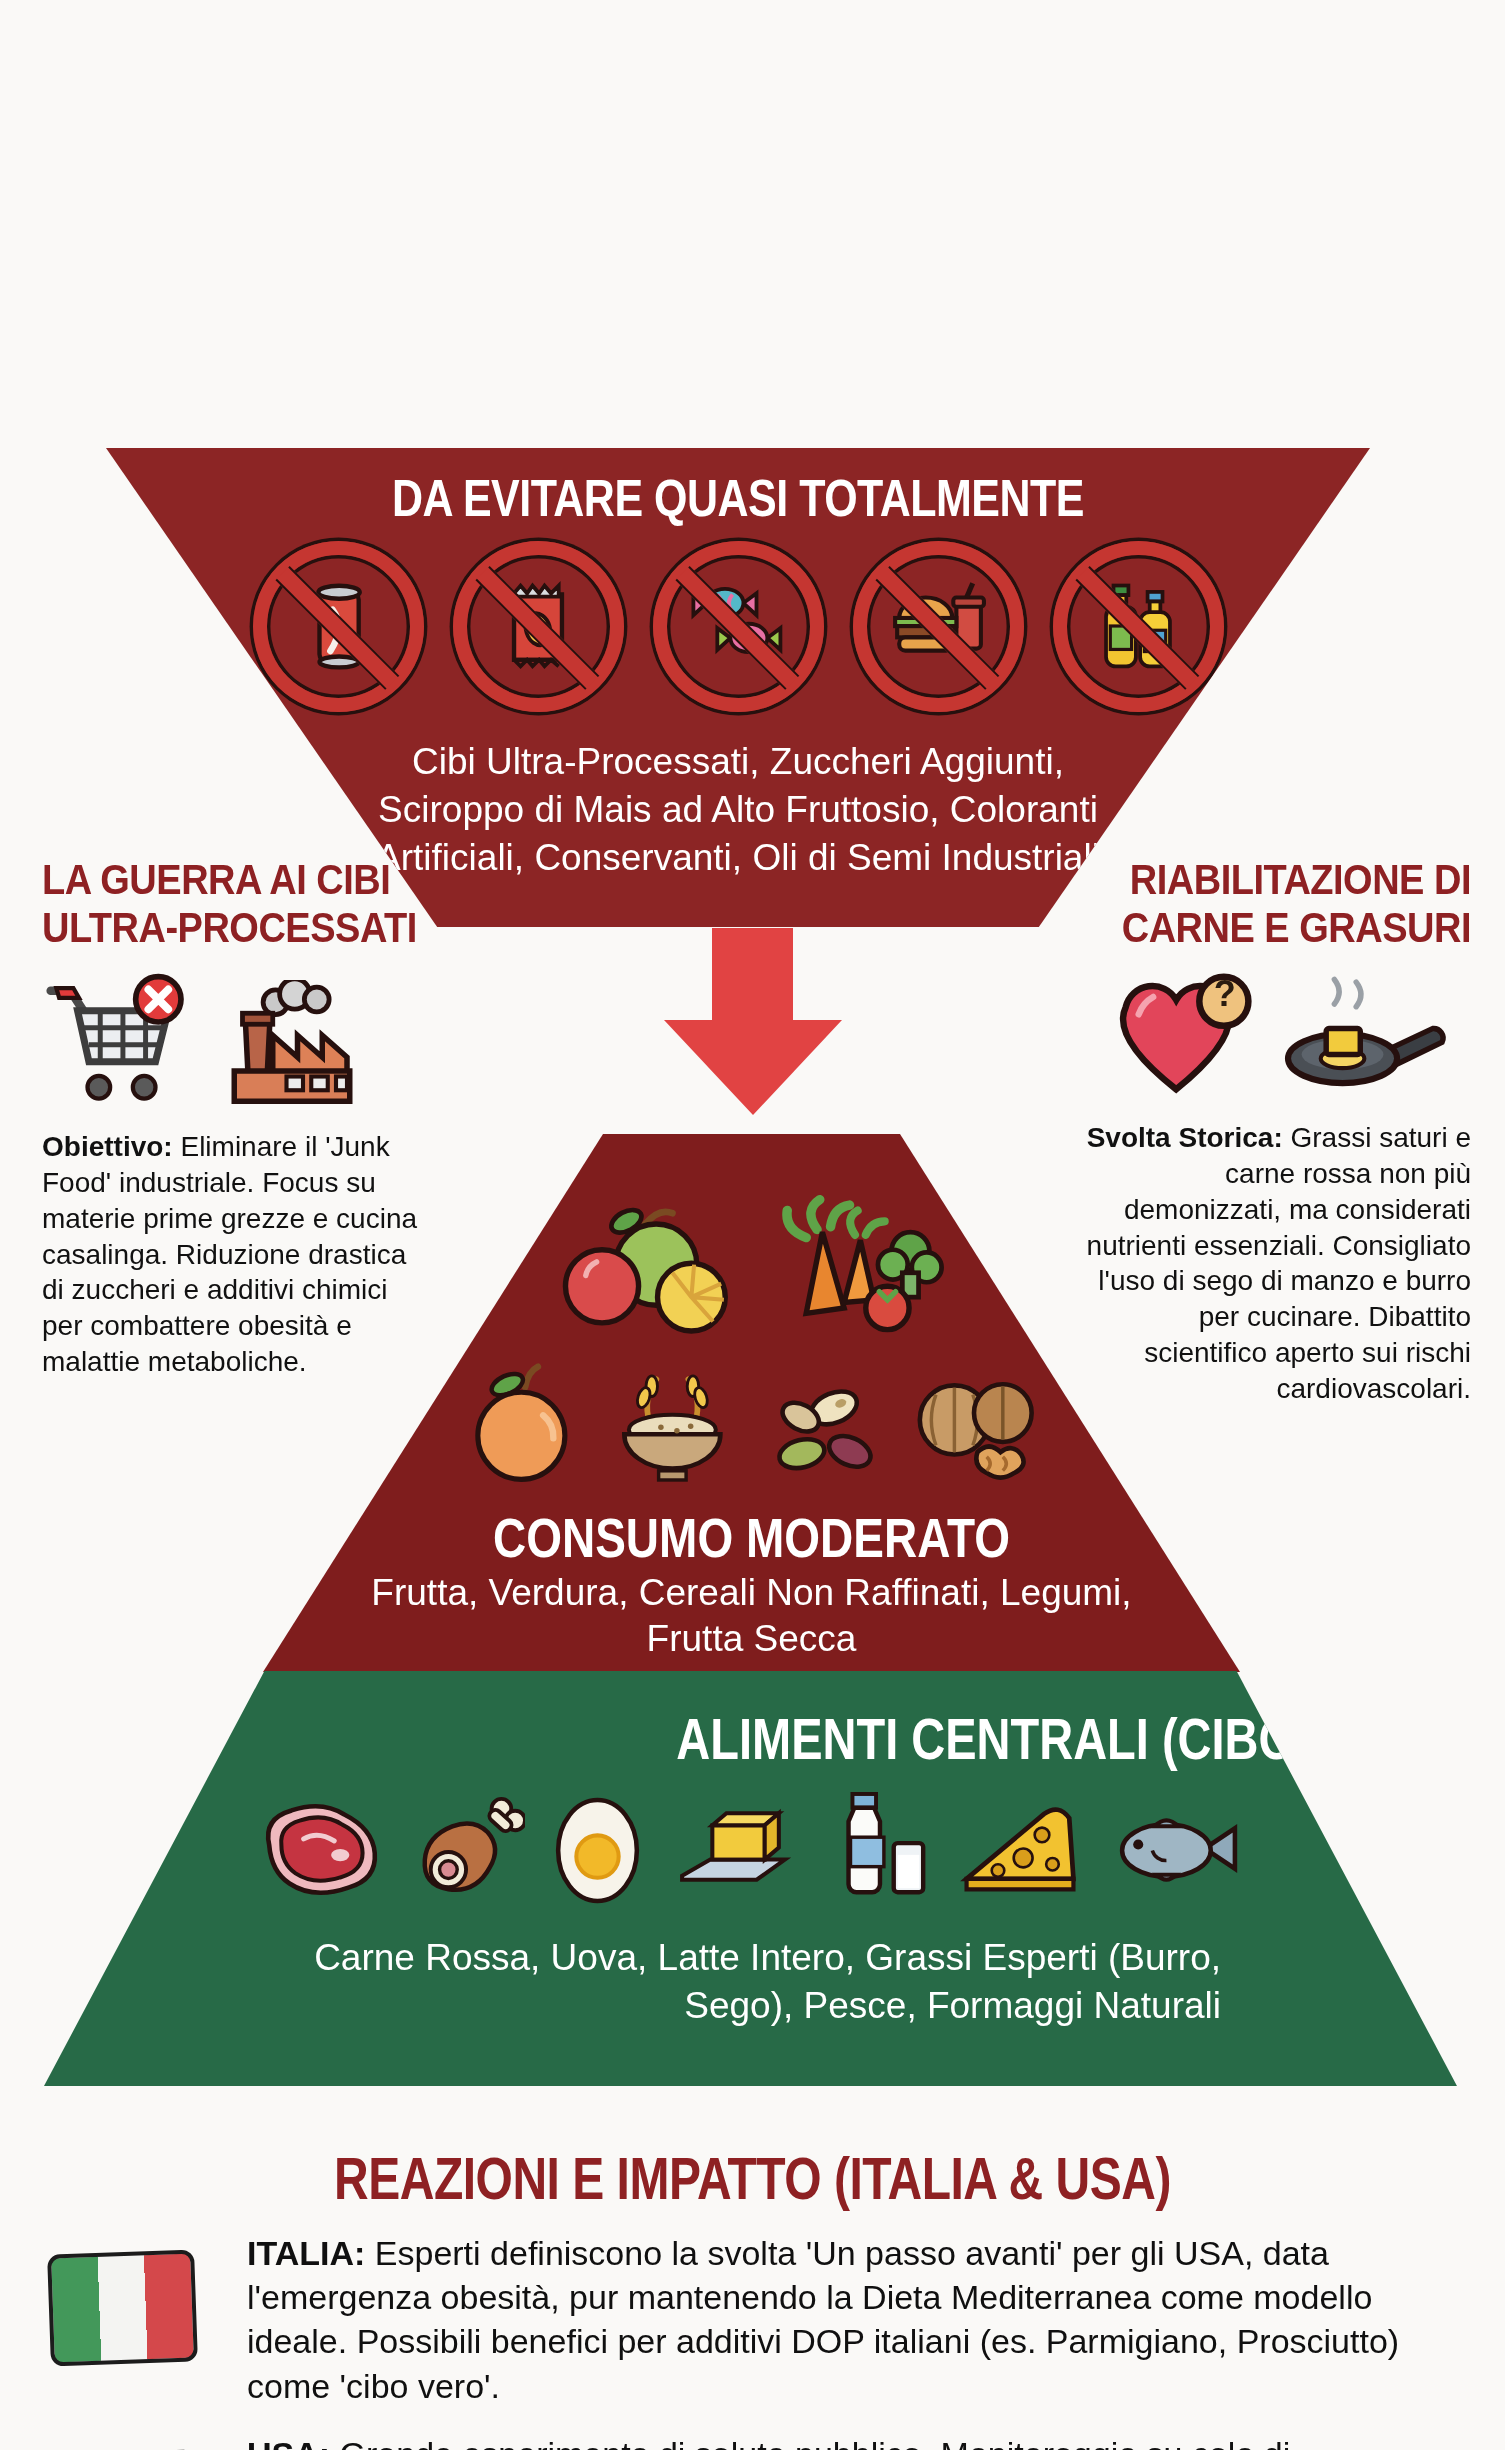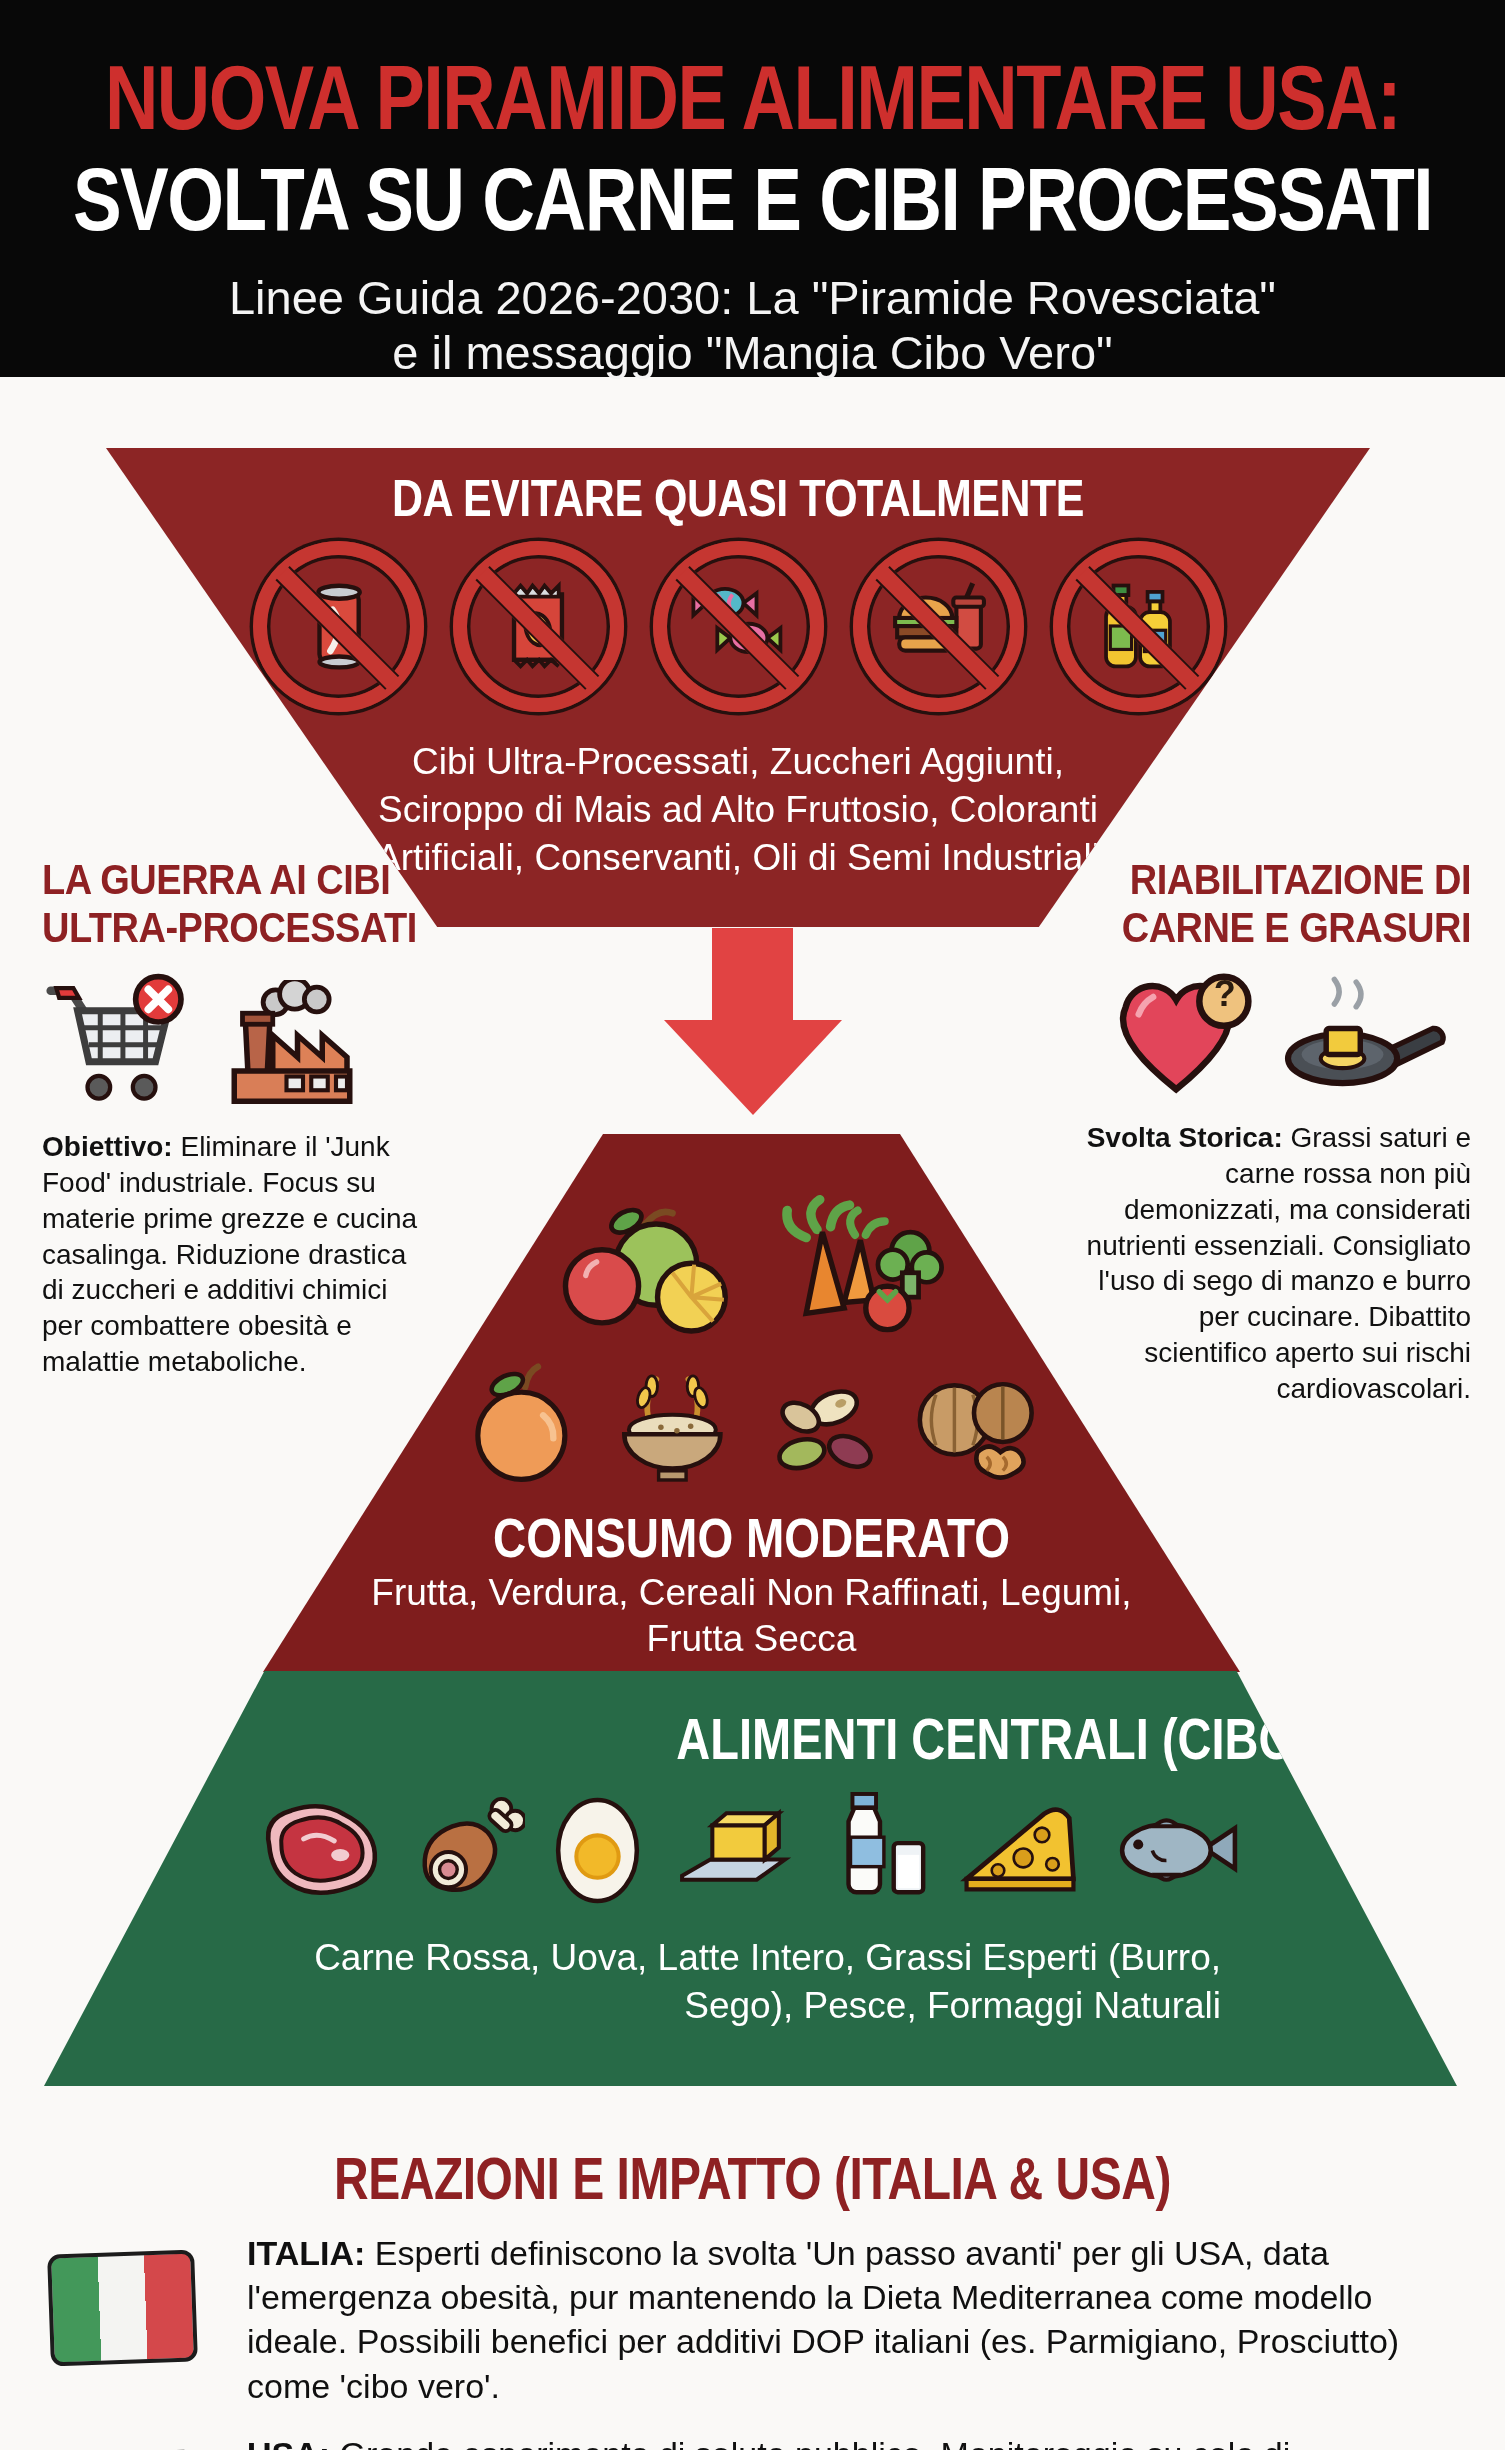--- a/index.html
+++ b/index.html
@@ -79,28 +79,20 @@
   .react-italy{left:247px;top:2231px;}
   .react-usa{left:247px;top:2432px;}
 
   svg{display:block;}
 </style>
 </head>
 <body>
 
 <div id="canvas">
 
-  <div class="abs header">
-    <div class="h-line1 cond">NUOVA PIRAMIDE ALIMENTARE USA:</div>
-    <div class="h-line2 cond">SVOLTA SU CARNE E CIBI PROCESSATI</div>
-    <div class="h-sub">
-      <span>Linee Guida 2026-2030: La "Piramide Rovesciata"</span>
-      <span>e il messaggio "Mangia Cibo Vero"</span>
-    </div>
-  </div>
 
   <div class="abs avoid">
     <div class="avoid-title cond">DA EVITARE QUASI TOTALMENTE</div>
 
     <div class="ban-row">
 
       <div class="ban">
         <div class="ban-art">
           <svg viewBox="0 0 70 90" width="98" height="98">
             <rect x="18" y="14" width="36" height="64" rx="7" fill="#d94a3d" stroke="#26100e" stroke-width="4"></rect>

